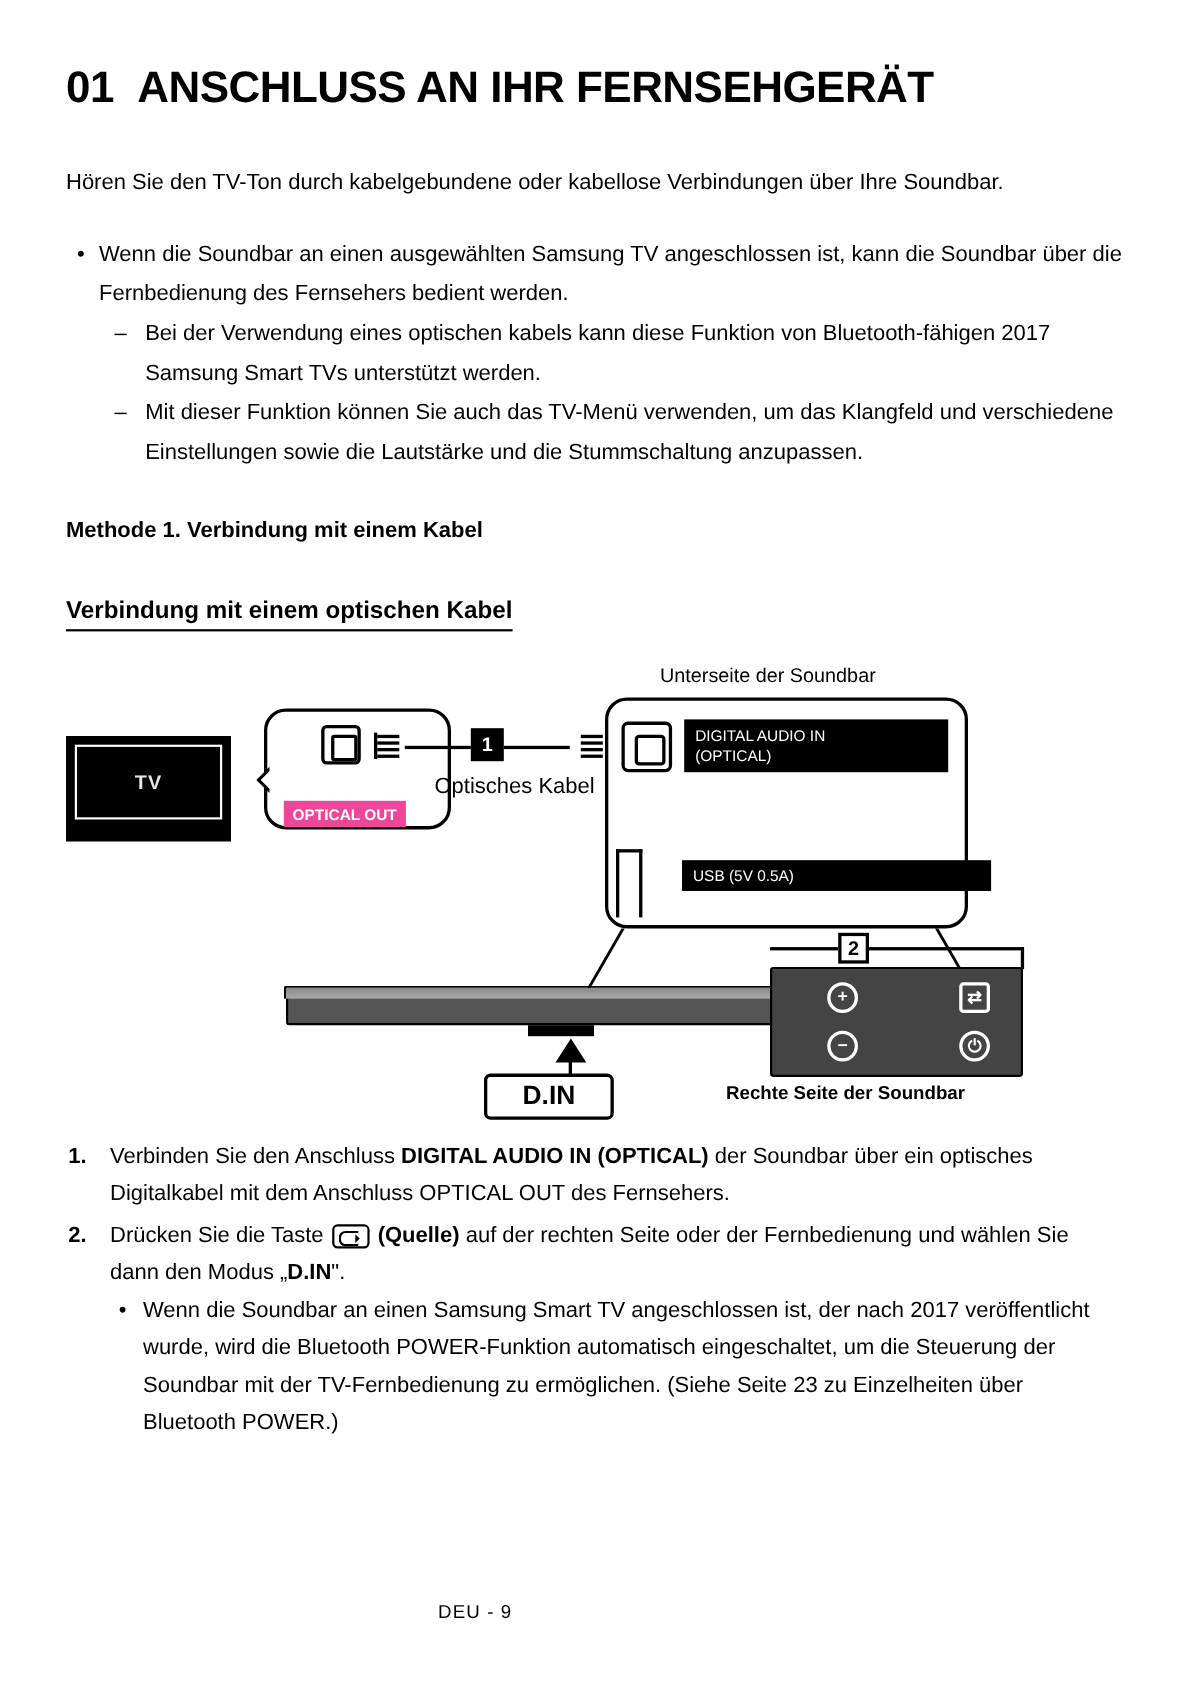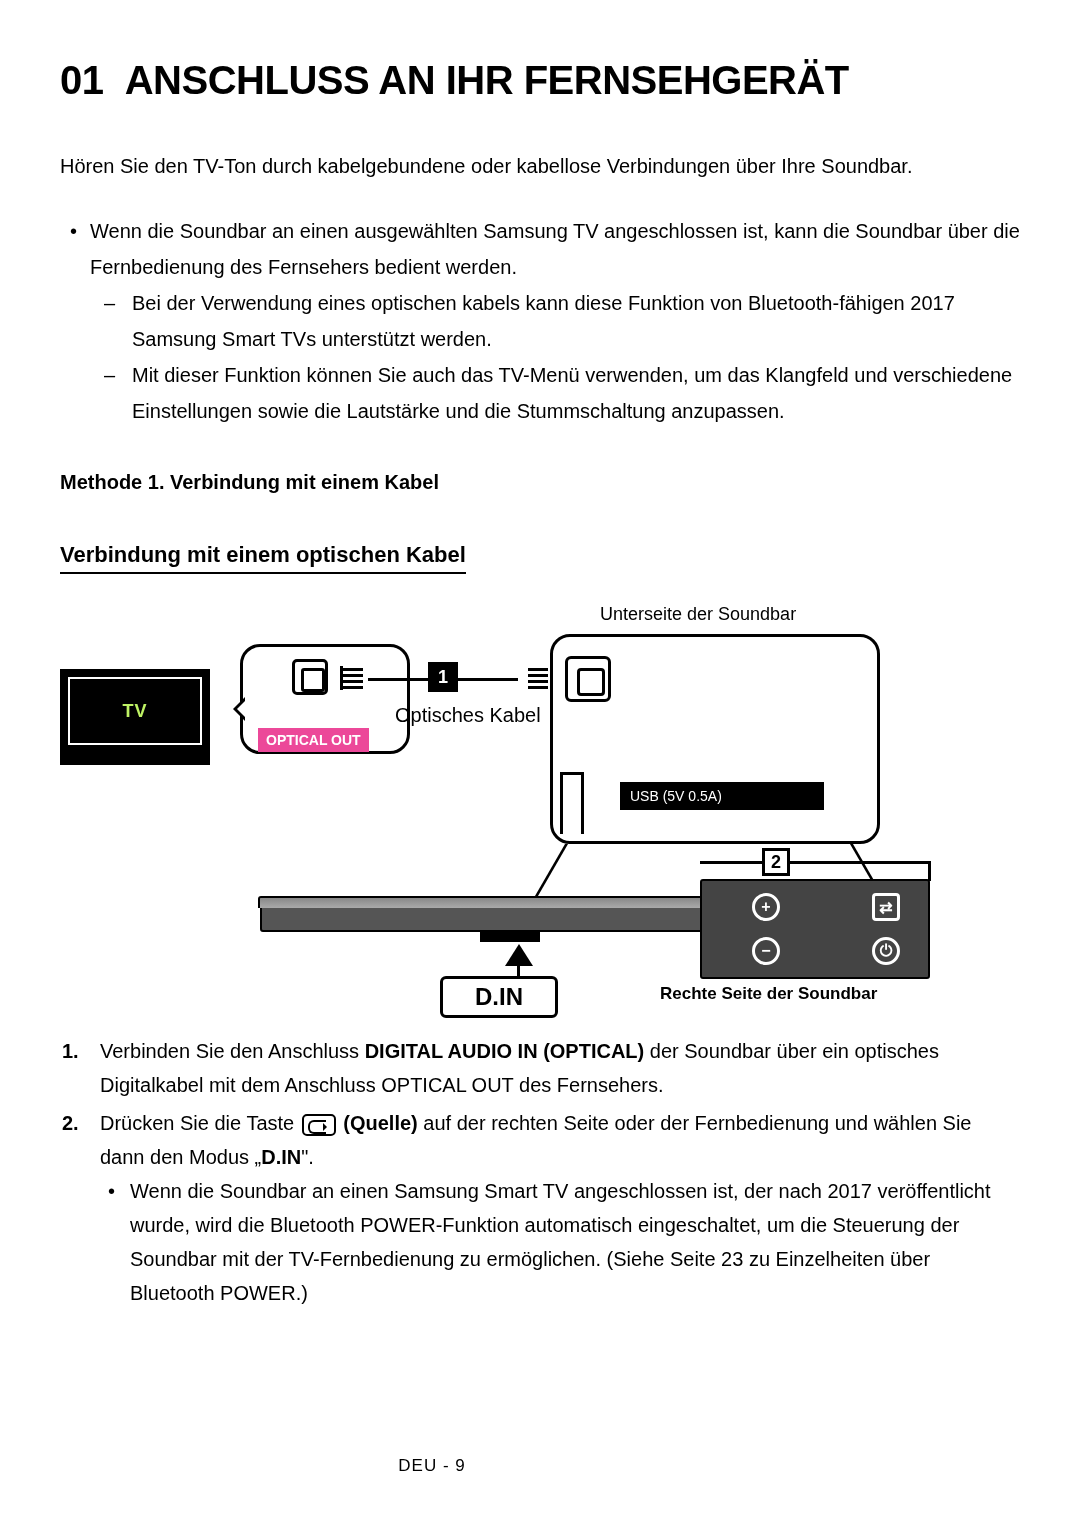--- a/index.html
+++ b/index.html
@@ -91,21 +91,21 @@
     justify-content: center;
     font-size: 18px;
     font-weight: 700;
     color: #fff;
     background: #000 linear-gradient(#000 0 0) padding-box;
   }
   .tv-screen {
     position:absolute; inset:4px 4px 10px 4px;
     border:2px solid #fff; background:#000;
     display:flex;align-items:center;justify-content:center;
-    color:#bef264;font-weight:700;font-size:18px;letter-spacing:1px;
+    color:#e5e5e5;font-weight:700;font-size:18px;letter-spacing:1px;
   }
 
   
   .tv-bubble {
     position: absolute;
     left: 180px;
     top: 40px;
     width: 170px;
     height: 110px;
     border: 3px solid #000;
@@ -188,21 +188,21 @@
     width:240px;
   }
   .usb-slot {
     position:absolute; left:500px; top:168px;
     width:24px; height:62px; border:3px solid #000;
     border-bottom:none;
   }
   .usb-badge {
     position:absolute; left:560px; top:178px;
     background:#000; color:#fff; font-size:14px;
-    padding:6px 10px; width:204px;
+    padding:6px 10px; width:281px;
   }
   .sb-lead1 {
     position:absolute; left:505px; top:240px;
     width:3px; height:60px;
     background:#000;
     transform:skewX(-30deg);
     transform-origin:top;
   }
   .sb-lead2 {
     position:absolute; left:790px; top:240px;
@@ -362,20 +362,24 @@
   <div class="optical-out-badge">OPTICAL OUT</div>
 
   <div class="cable-seg1"></div>
   <div class="cable-num">1</div>
   <div class="cable-seg2"></div>
   <div class="plug-right"></div>
   <div class="cable-text">Optisches Kabel</div>
 
   <div class="sb-bubble"></div>
   <div class="sb-port"></div>
+  <div class="dai-badge">
+    <span>DIGITAL AUDIO IN</span><br>
+    <span>(OPTICAL)</span>
+  </div>
   <div class="usb-slot"></div>
   <div class="usb-badge">USB (5V 0.5A)</div>
   <div class="sb-lead1"></div>
   <div class="sb-lead2"></div>
 
   <div class="callout2-line-l"></div>
   <div class="callout2-box">2</div>
   <div class="callout2-line-r"></div>
   <div class="callout2-drop"></div>
 

